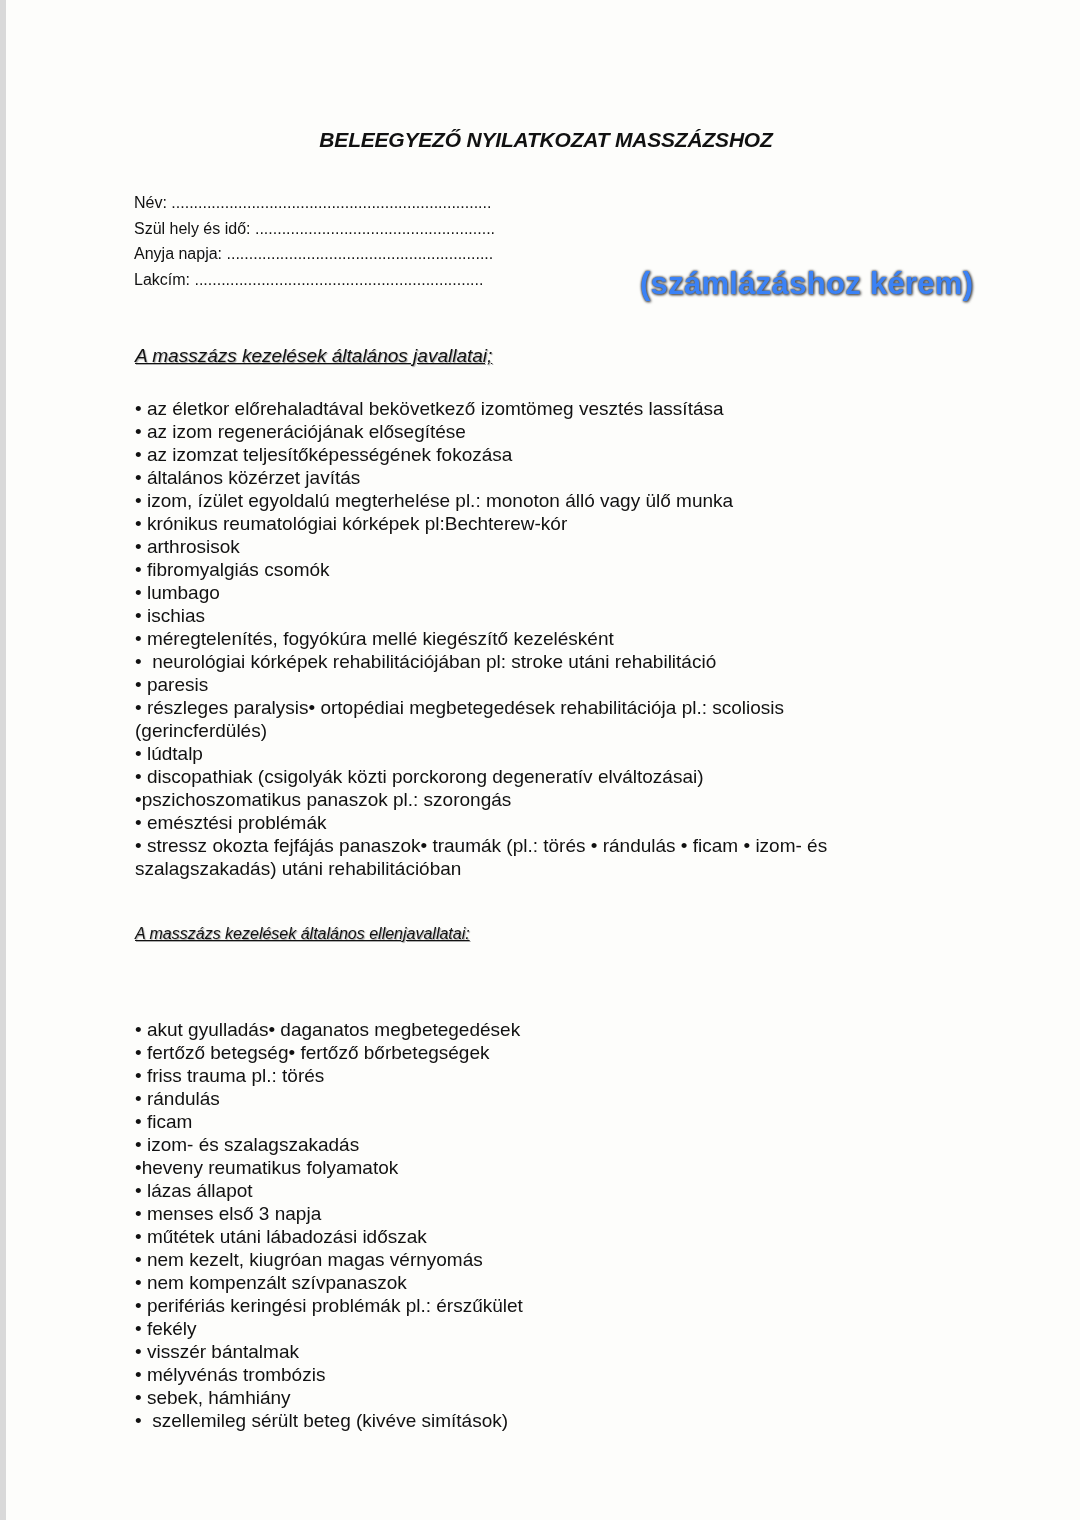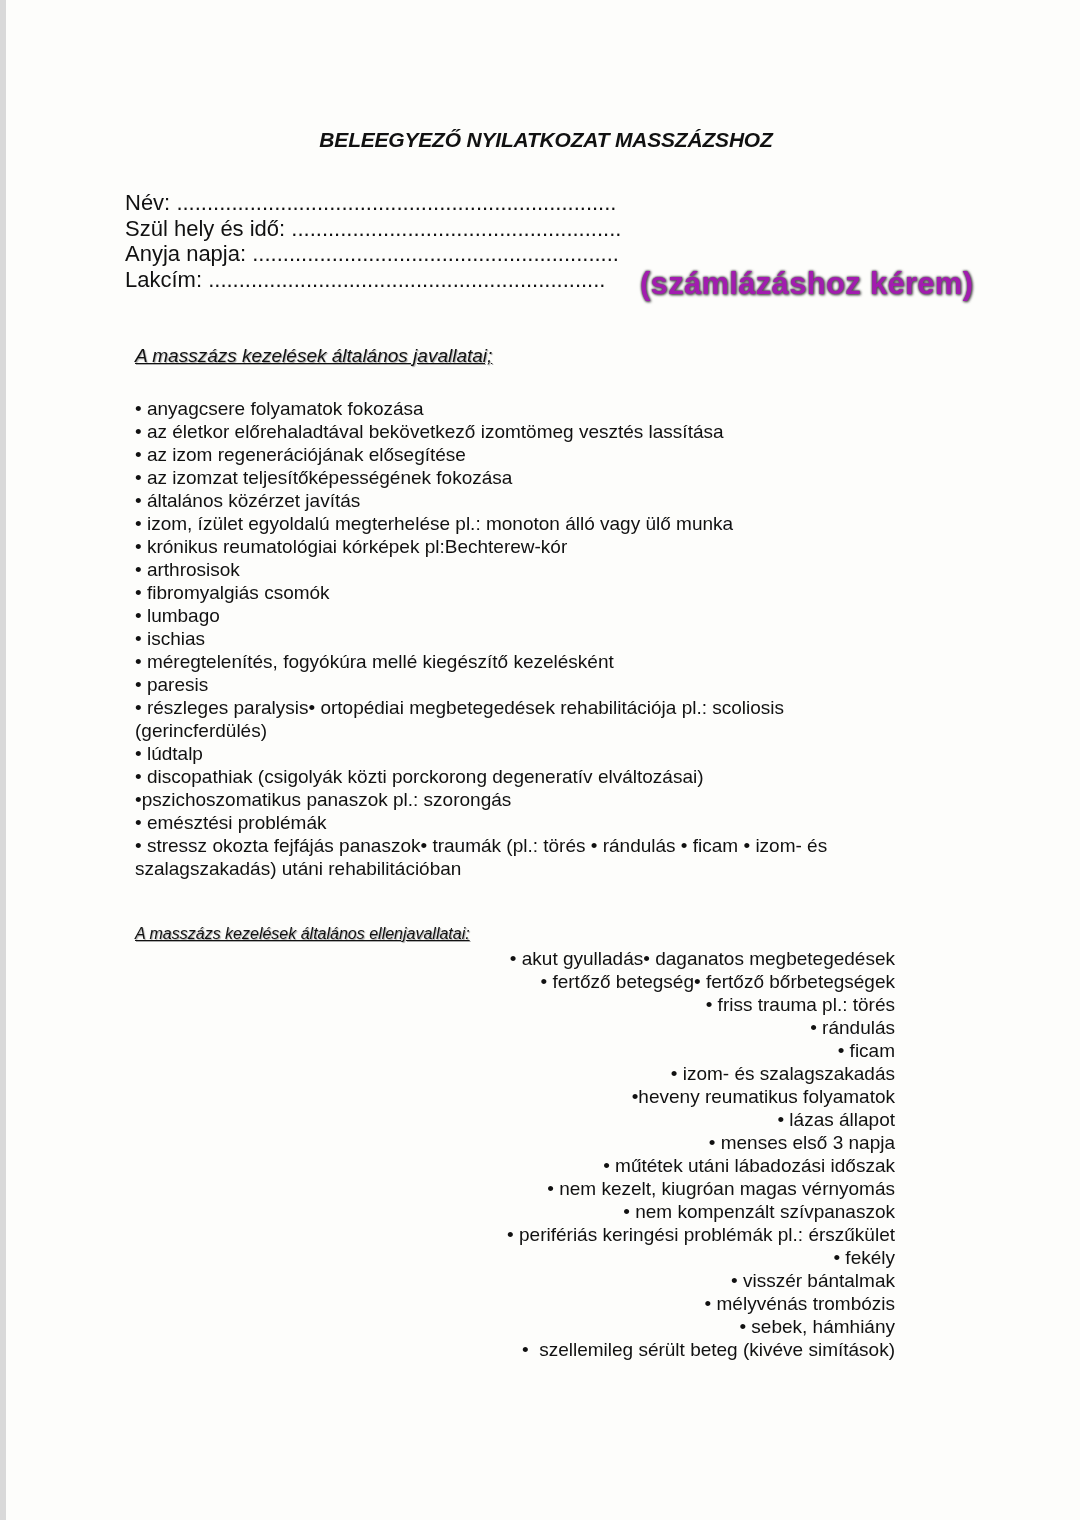--- a/index.html
+++ b/index.html
@@ -7,38 +7,38 @@
     width: 1080px; height: 1520px; overflow: hidden;
     background: #ffffff; position: relative;
     font-family: "Liberation Sans", sans-serif; color: #111;
   }
   .left-strip { position: absolute; left: 0; top: 0; width: 6px; height: 1520px; background: #d9d9d9; }
   .page { position: absolute; left: 6px; top: 0; width: 1074px; height: 1520px; background: #fdfdfb; }
   .title {
     position: absolute; top: 128px; left: 0; width: 1092px; text-align: center;
     font-weight: bold; font-style: italic; font-size: 21px; letter-spacing: -0.2px;
   }
-  .fields { position: absolute; left: 125px; top: 190px; font-size: 22px; line-height: 25.5px; }
+  .fields { position: absolute; left: 134px; top: 190px; font-size: 16px; line-height: 25.5px; }
   .field-row { white-space: nowrap; }
   .annotation {
     position: absolute; left: 640px; top: 266px; font-size: 31px; font-weight: bold;
-    color: #a21caf; letter-spacing: 0.3px;
+    color: #3b82f6; letter-spacing: 0.3px;
     text-shadow: 0 0 2px #555, 0 0 3px #666, 1px 1px 3px #444;
     white-space: nowrap;
   }
   .heading {
     position: absolute; left: 135px; font-weight: normal; font-style: italic;
     text-decoration: underline; white-space: nowrap;
     text-shadow: 1px 1px 1px #aaa;
   }
   .h1 { top: 345px; font-size: 19px; }
   .h2 { top: 925px; font-size: 16px; }
   .list { position: absolute; left: 135px; font-size: 19px; line-height: 23px; width: 760px; }
   .list1 { top: 397px; }
-  .list2 { top: 947px; text-align: right; }
+  .list2 { top: 1018px; }
   .item { white-space: pre-wrap; }
 </style>
 </head>
 <body>
 
 <div class="left-strip"></div>
 <div class="page"></div>
 
 <div class="title">BELEEGYEZŐ NYILATKOZAT MASSZÁZSHOZ</div>
 
@@ -58,32 +58,32 @@
   <div class="field-row">
     <span>Lakcím:</span>
     <span>.................................................................</span>
   </div>
 </div>
 
 <div class="annotation">(számlázáshoz kérem)</div>
 
 <div class="heading h1">A masszázs kezelések általános javallatai;</div>
 <div class="list list1" id="list-indications">
-    <div class="item">• anyagcsere folyamatok fokozása</div>
     <div class="item">• az életkor előrehaladtával bekövetkező izomtömeg vesztés lassítása</div>
     <div class="item">• az izom regenerációjának elősegítése</div>
     <div class="item">• az izomzat teljesítőképességének fokozása</div>
     <div class="item">• általános közérzet javítás</div>
     <div class="item">• izom, ízület egyoldalú megterhelése pl.: monoton álló vagy ülő munka</div>
     <div class="item">• krónikus reumatológiai kórképek pl:Bechterew-kór</div>
     <div class="item">• arthrosisok</div>
     <div class="item">• fibromyalgiás csomók</div>
     <div class="item">• lumbago</div>
     <div class="item">• ischias</div>
     <div class="item">• méregtelenítés, fogyókúra mellé kiegészítő kezelésként</div>
+    <div class="item">•  neurológiai kórképek rehabilitációjában pl: stroke utáni rehabilitáció</div>
     <div class="item">• paresis</div>
     <div class="item">• részleges paralysis• ortopédiai megbetegedések rehabilitációja pl.: scoliosis (gerincferdülés)</div>
     <div class="item">• lúdtalp</div>
     <div class="item">• discopathiak (csigolyák közti porckorong degeneratív elváltozásai)</div>
     <div class="item">•pszichoszomatikus panaszok pl.: szorongás</div>
     <div class="item">• emésztési problémák</div>
     <div class="item">• stressz okozta fejfájás panaszok• traumák (pl.: törés • rándulás • ficam • izom- és szalagszakadás) utáni rehabilitációban</div>
   </div>
 
 <div class="heading h2">A masszázs kezelések általános ellenjavallatai:</div>

